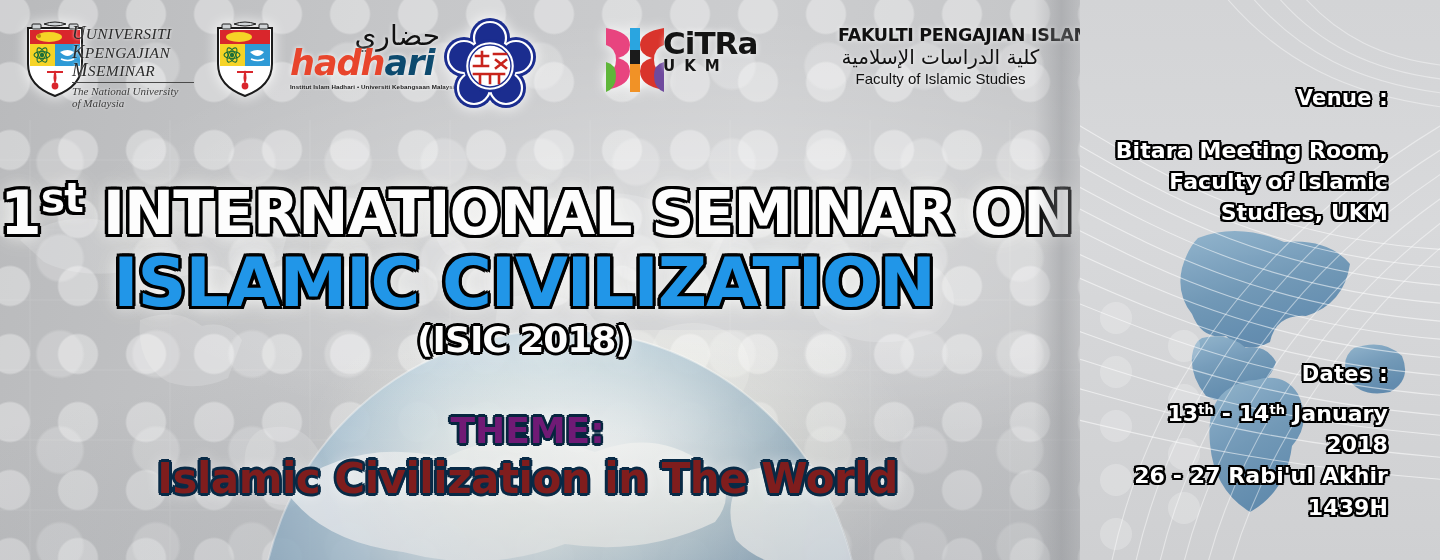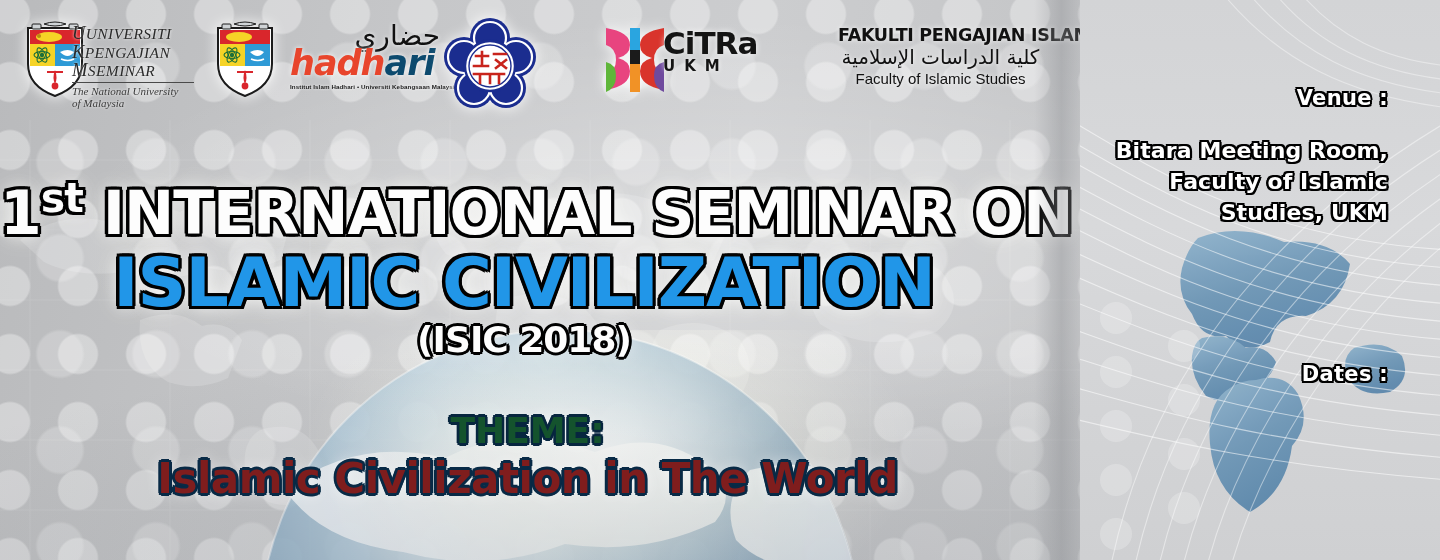--- a/index.html
+++ b/index.html
@@ -193,21 +193,21 @@
       0 0 15px rgba(255,255,255,.8);
   }
 
   
   .theme{
     position:absolute;left:0;top:413px;width:1055px;text-align:center;
   }
   .theme-label{
     font-family:"DejaVu Sans", sans-serif;
     font-weight:bold;font-size:36px;line-height:1;
-    color:#14532d;letter-spacing:0px;
+    color:#701a75;letter-spacing:0px;
     text-shadow:
       -2px -2px 0 #07263f, 2px -2px 0 #07263f, -2px 2px 0 #07263f, 2px 2px 0 #07263f,
       -2.6px 0 0 #07263f, 2.6px 0 0 #07263f, 0 -2.6px 0 #07263f, 0 2.6px 0 #07263f,
       0 0 14px rgba(255,255,255,.85);
   }
   .theme-text{
     font-family:"DejaVu Sans", sans-serif;
     font-weight:bold;font-size:42px;line-height:1;margin-top:9px;
     color:#7f1d1d;letter-spacing:-.5px;
     text-shadow:
@@ -493,14 +493,18 @@
     <div class="rp-label">Venue :</div>
   </div>
   <div class="rp-text venue-body">
     <div class="rp-body">Bitara Meeting Room,</div>
     <div class="rp-body">Faculty of Islamic Studies, UKM</div>
   </div>
 
   <div class="rp-text dates-wrap">
     <div class="rp-label">Dates :</div>
   </div>
+  <div class="rp-text dates-body">
+    <div class="rp-body"><span>13</span><span class="ord">th</span><span> - 14</span><span class="ord">th</span><span> January 2018</span></div>
+    <div class="rp-body">26 - 27 Rabi'ul Akhir 1439H</div>
+  </div>
 
 </div>
 
 </body></html>

